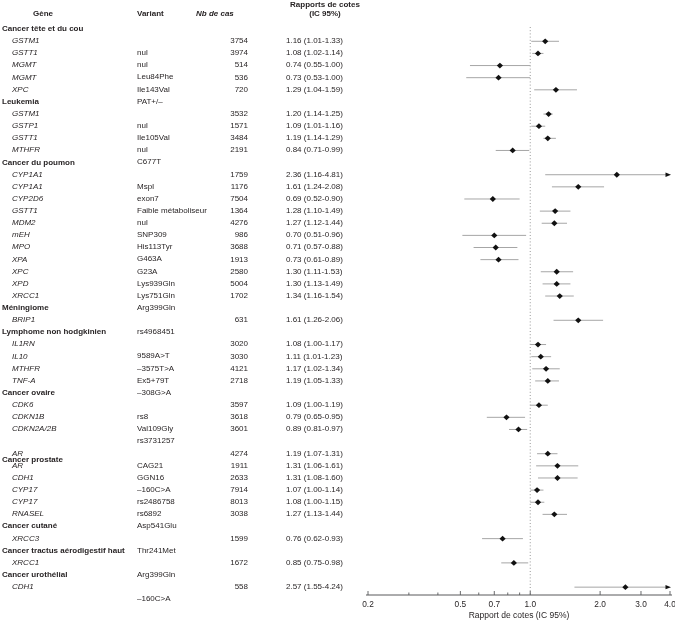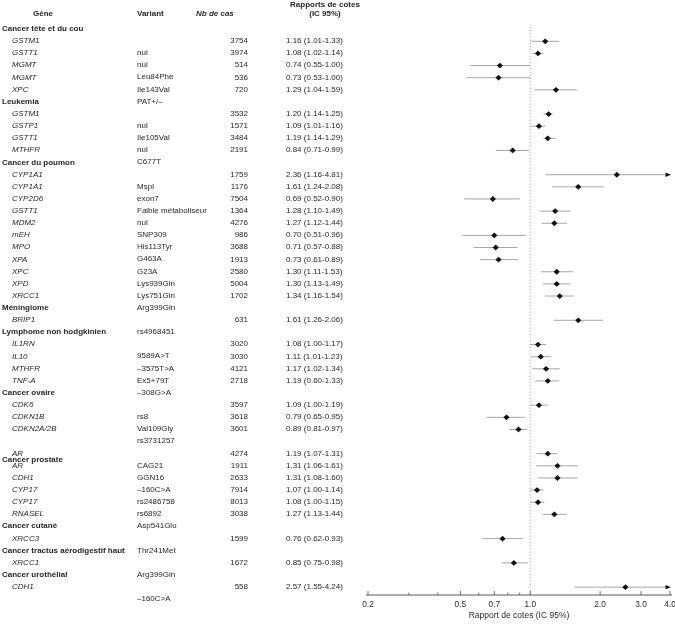--- a/index.html
+++ b/index.html
@@ -190,21 +190,21 @@
       <div class="row" style="top: 362.74px;">
         <span class="gene">MTHFR</span>
         <span class="variant">Ex5+79T</span>
         <span class="cases">4121</span>
         <span class="ortext">1.17 (1.02-1.34)</span>
       </div>
       <div class="row" style="top: 374.87px; padding-left: 8px;">
         <span class="gene">TNF-A</span>
         <span class="variant">–308G&gt;A</span>
         <span class="cases">2718</span>
-        <span class="ortext">1.19 (0.60-1.33)</span>
+        <span class="ortext">1.19 (1.05-1.33)</span>
       </div>
       <div class="row" style="top: 387px;">
         <span class="sec">Cancer ovaire</span>
       </div>
       <div class="row" style="top: 399.13px;">
         <span class="gene">CDK6</span>
         <span class="variant">rs8</span>
         <span class="cases">3597</span>
         <span class="ortext">1.09 (1.00-1.19)</span>
       </div>

